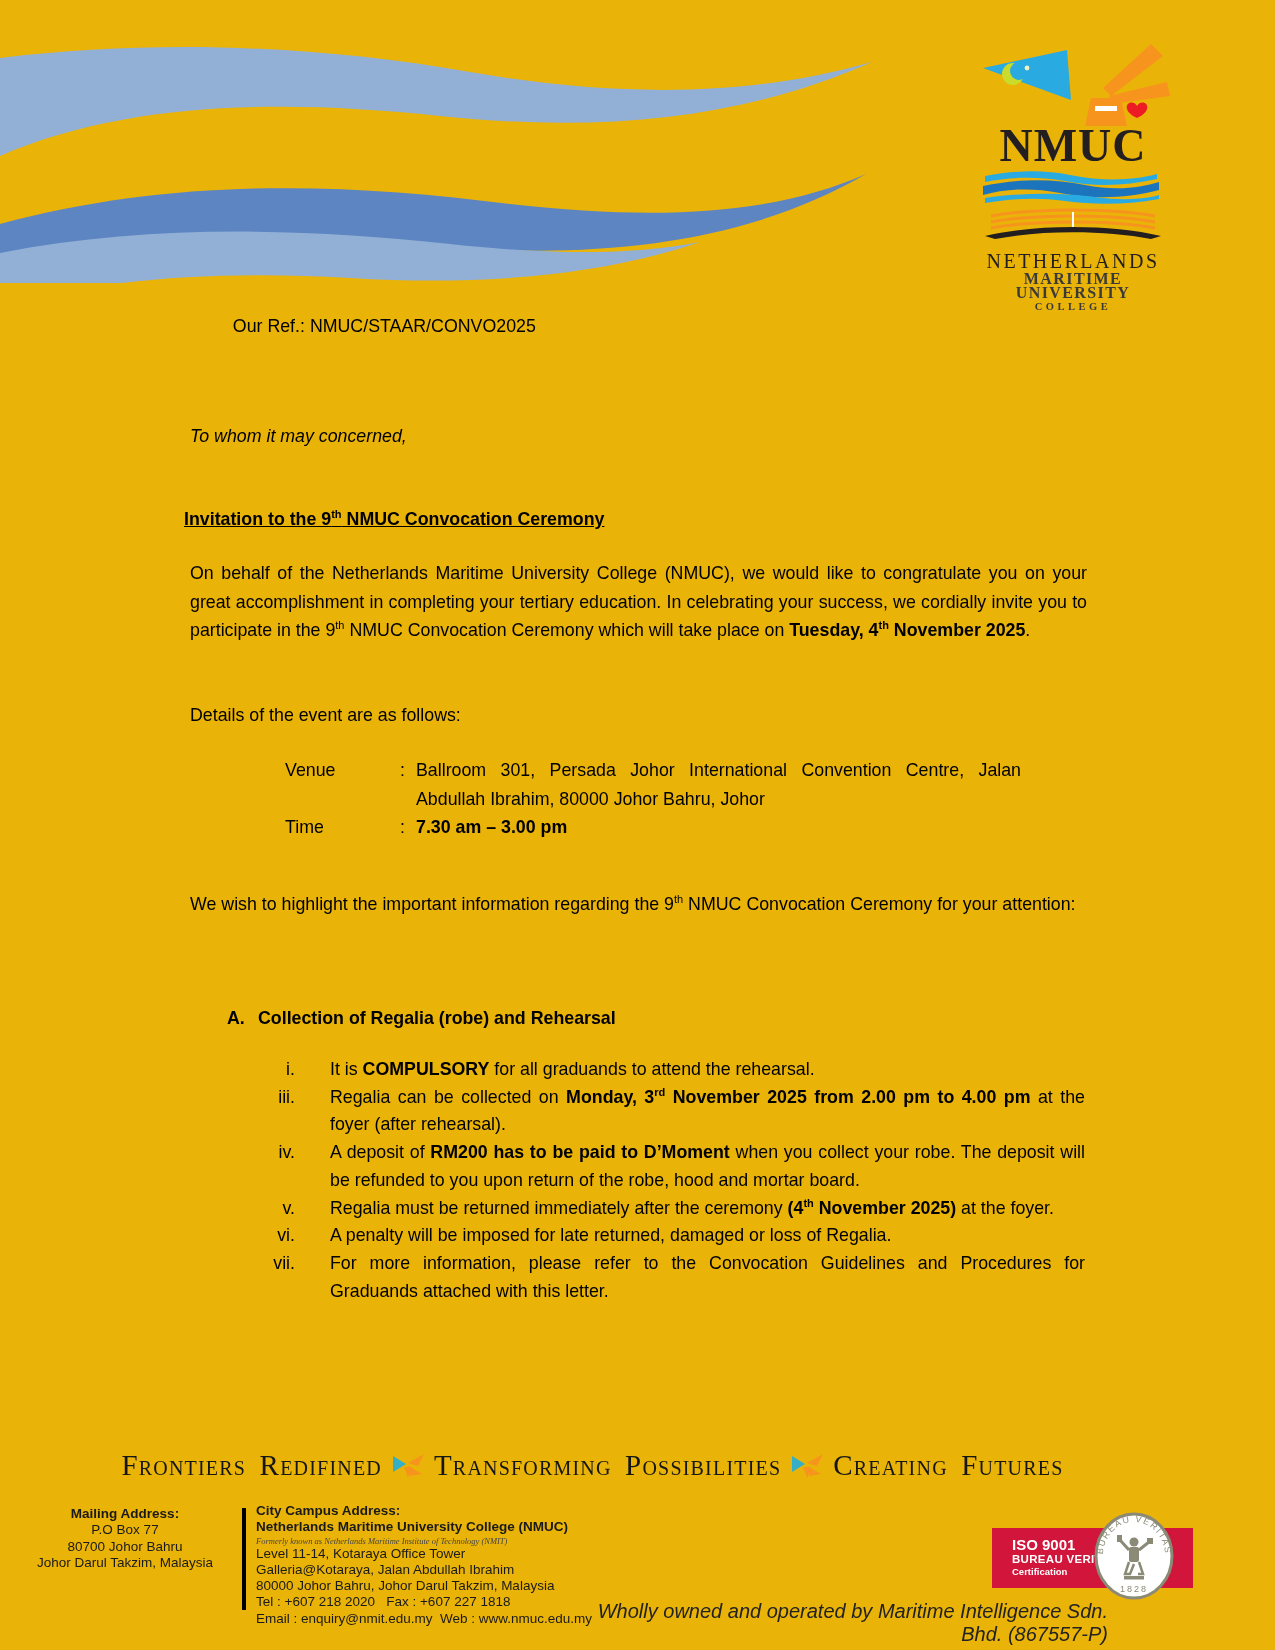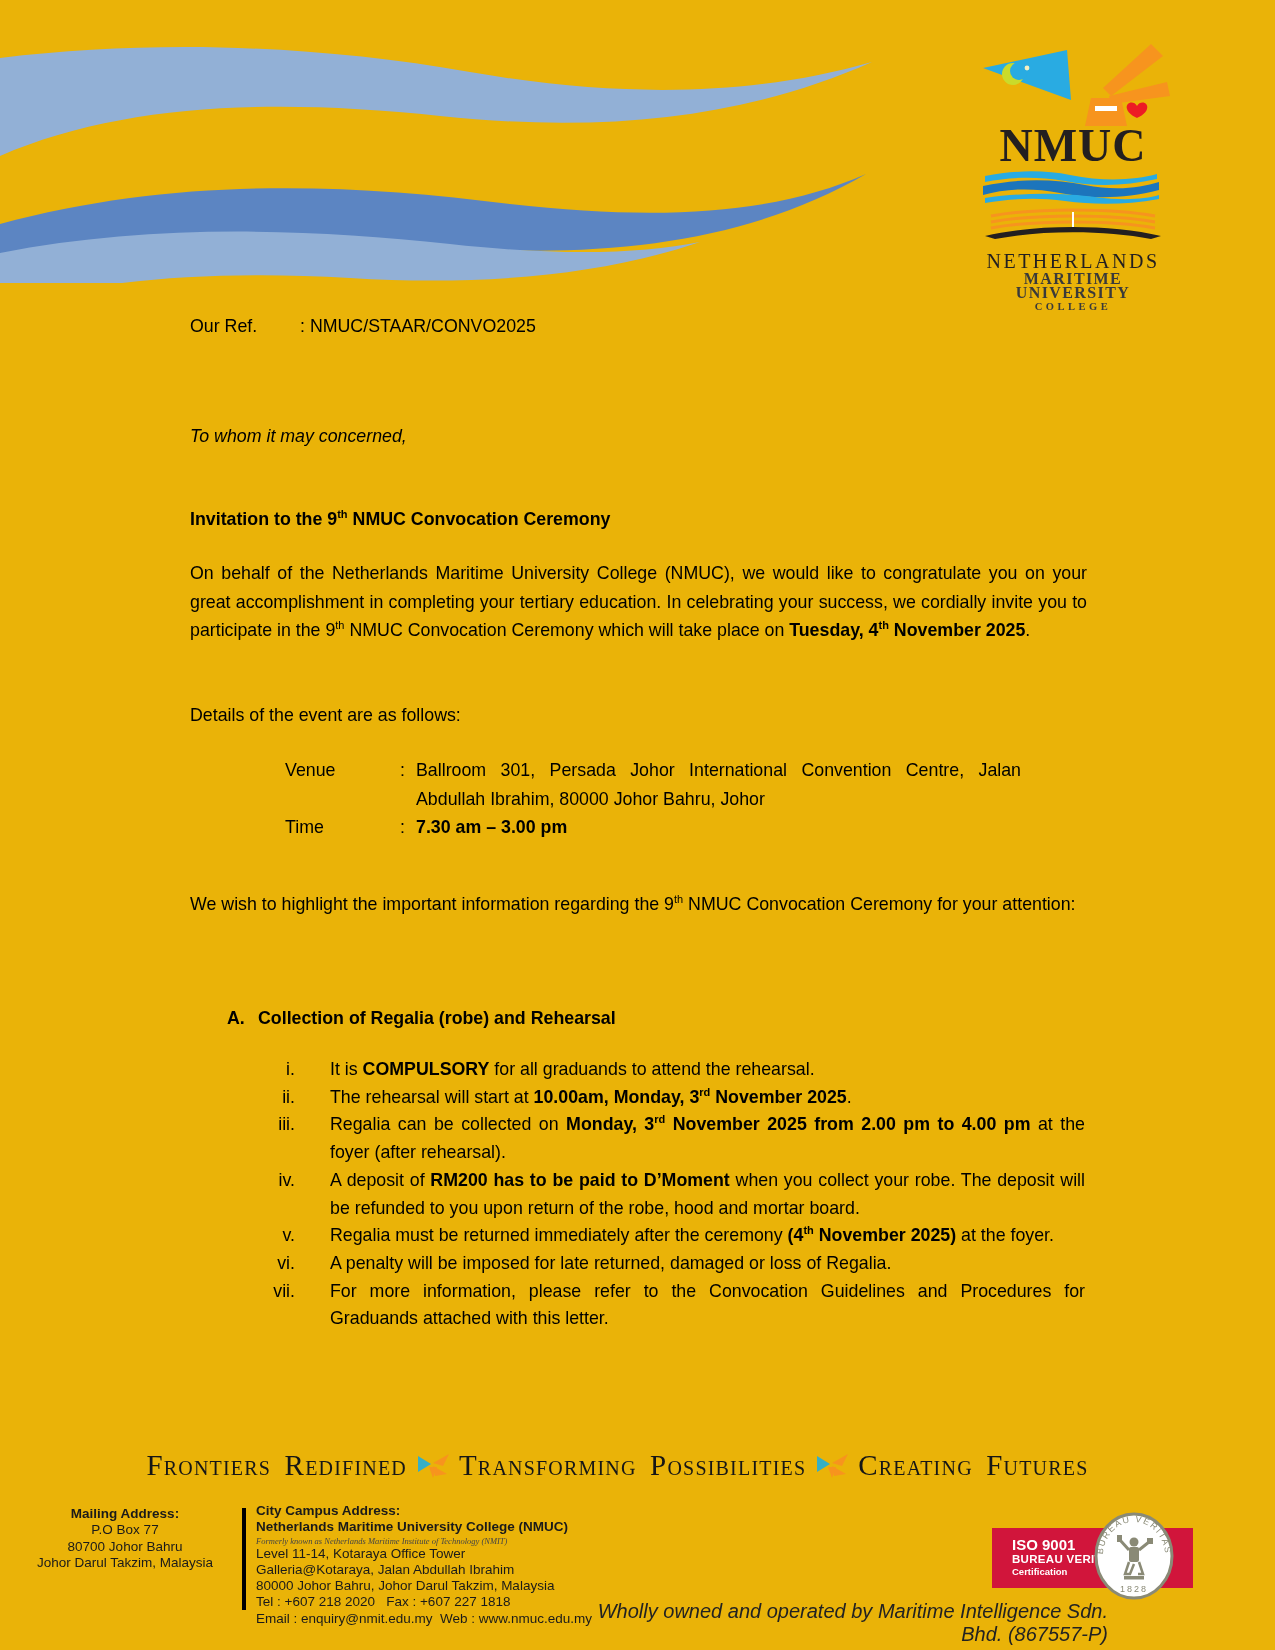--- a/index.html
+++ b/index.html
@@ -17,43 +17,43 @@
   .logo-org1{font-family:"Liberation Serif",serif;font-size:20px;line-height:22px;
              letter-spacing:2.5px;color:#231f20;margin-top:6px;}
   .logo-org2{font-family:"Liberation Serif",serif;font-size:16px;line-height:14px;
              font-weight:bold;letter-spacing:1.4px;color:#3a3a3a;}
   .logo-org3{font-family:"Liberation Serif",serif;font-size:10.5px;line-height:13px;
              font-weight:bold;letter-spacing:3.5px;color:#3a3a3a;}
 
   
   .body-text{font-size:17.8px;line-height:28.5px;}
   .ref-block{left:190px;top:312px;width:640px;}
-  .ref-row{display:flex;}
+  .ref-row{display:flex;text-align:right;}
   .ref-label{width:110px;}
   .salutation{left:190px;top:422px;font-style:italic;}
-  .subject{left:190px;top:505px;font-weight:bold;}
+  .subject{left:184px;top:505px;font-weight:bold;text-decoration:underline;}
   .p-intro{left:190px;top:559px;width:897px;text-align:justify;}
   .details-intro{left:190px;top:701px;}
   .details{left:285px;top:756px;width:802px;}
   .detail-row{display:flex;}
   .detail-label{width:115px;}
   .detail-colon{width:16px;}
   .detail-value{width:605px;text-align:justify;}
   .p-highlight{left:190px;top:890px;width:897px;text-align:justify;}
   .sec-a{left:227px;top:1004px;font-weight:bold;display:flex;}
   .sec-a-letter{width:31px;}
   .list{left:190px;top:1056px;width:897px;}
   .list-row{display:flex;line-height:27.7px;}
   .numeral{width:105px;text-align:right;flex:none;}
   .list-text{margin-left:35px;width:755px;text-align:justify;}
 
   
   .banner{left:0;top:1449px;width:1185px;text-align:center;
           font-family:"Liberation Serif",serif;font-variant:small-caps;
-          font-size:29px;line-height:32px;letter-spacing:1.2px;word-spacing:5px;color:#161616;padding-left:25px;}
+          font-size:29px;line-height:32px;letter-spacing:1.2px;word-spacing:5px;color:#161616;}
   .banner .wm{display:inline-block;vertical-align:-3px;margin:0 9px;}
 
   
   .foot{font-size:13.5px;line-height:16.3px;color:#1a1a1a;}
   .mailing{left:28px;top:1506px;width:194px;text-align:center;}
   .foot-h{font-weight:bold;}
   .foot-div{left:242px;top:1508px;width:4px;height:102px;background:#000;}
   .campus{left:256px;top:1503px;width:440px;}
   .formerly{font-family:"Liberation Serif",serif;font-style:italic;font-size:8.5px;
             line-height:10px;color:#444;}
@@ -141,24 +141,20 @@
     <span class="sec-a-letter">A.</span>
     <span>Collection of Regalia (robe) and Rehearsal</span>
   </div>
 
   <div class="abs list body-text">
       <div class="list-row">
         <span class="numeral">i.</span>
         <div class="list-text"><span>It is </span><span class="b">COMPULSORY</span><span> for all graduands to attend the rehearsal.</span></div>
       </div>
       <div class="list-row">
-        <span class="numeral">ii.</span>
-        <div class="list-text"><span>The rehearsal will start at </span><span class="b">10.00am, Monday, 3</span><sup class="b">rd</sup><span class="b"> November 2025</span><span>.</span></div>
-      </div>
-      <div class="list-row">
         <span class="numeral">iii.</span>
         <div class="list-text"><span>Regalia can be collected on </span><span class="b">Monday, 3</span><sup class="b">rd</sup><span class="b"> November 2025 from 2.00 pm to 4.00 pm</span><span> at the foyer (after rehearsal).</span></div>
       </div>
       <div class="list-row">
         <span class="numeral">iv.</span>
         <div class="list-text"><span>A deposit of </span><span class="b">RM200 has to be paid to D’Moment</span><span> when you collect your robe. The deposit will be refunded to you upon return of the robe, hood and mortar board.</span></div>
       </div>
       <div class="list-row">
         <span class="numeral">v.</span>
         <div class="list-text"><span>Regalia must be returned immediately after the ceremony </span><span class="b">(4</span><sup class="b">th</sup><span class="b"> November 2025)</span><span> at the foyer.</span></div>

